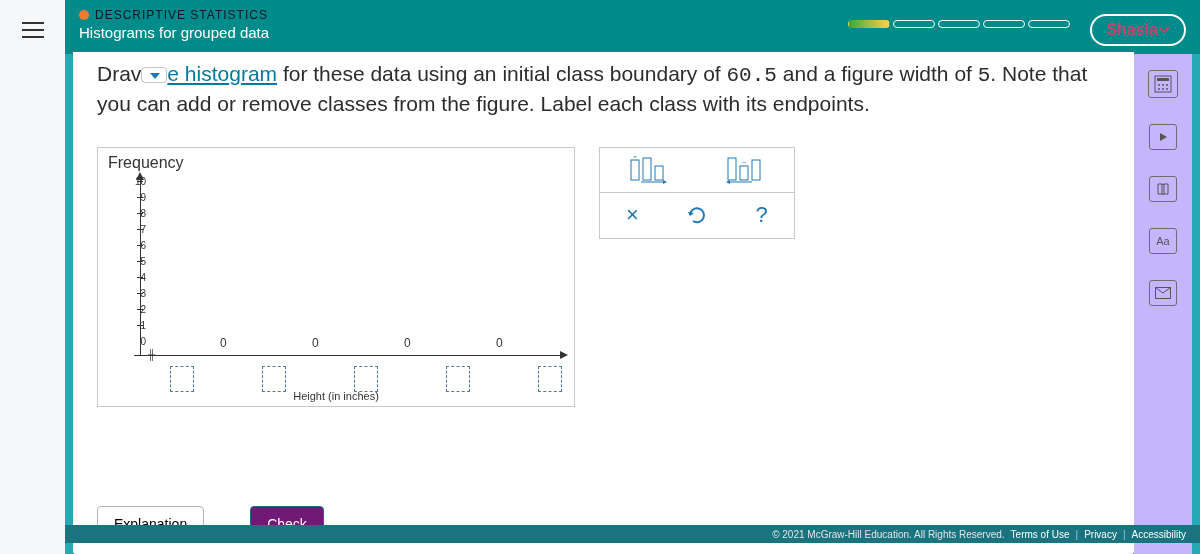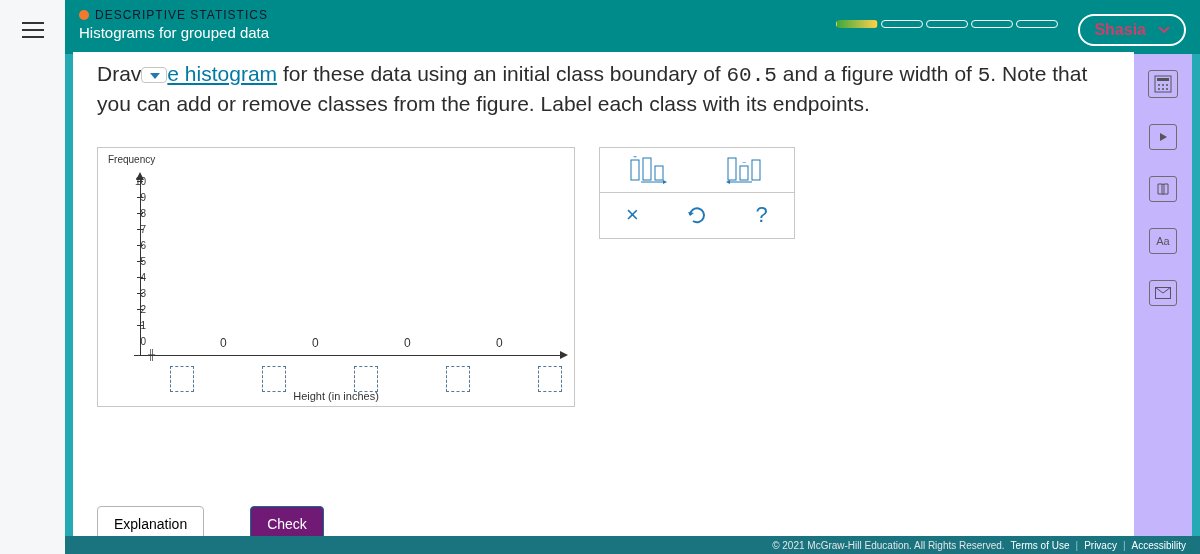--- a/index.html
+++ b/index.html
@@ -10,53 +10,53 @@
   .hamburger span { height: 2px; background: #333; }
   .main { flex: 1; display: flex; flex-direction: column; }
   .topbar { height: 54px; background: #008b8b; color: #fff; display: flex; align-items: flex-start; padding: 8px 14px 4px 14px; position: relative; }
   .topleft { flex: 1; }
   .toptitle { font-size: 12px; letter-spacing: 1px; color: #0f172a; display: flex; align-items: center; gap: 6px; }
   .orangeDot { width: 10px; height: 10px; border-radius: 50%; background: #f4792e; display: inline-block; }
   .subtitle { font-size: 15px; color: #fff; margin-top: 2px; }
   .progress { display: flex; gap: 3px; margin-right: 20px; margin-top: 12px; }
   .pseg { width: 42px; height: 8px; border: 1px solid #fff; border-radius: 4px; }
   .pseg.fill { background: linear-gradient(to right, #3ea83e, #ffd04b); border-color: transparent; }
-  .user { border: 2px solid #fff; border-radius: 22px; padding: 5px 14px; margin-top: 6px; display: flex; align-items: center; gap: 12px; font-weight: bold; color: #c8416c; cursor: pointer; }
+  .user { border: 2px solid #fff; border-radius: 22px; padding: 5px 14px; margin-top: 6px; display: flex; align-items: center; gap: 0; font-weight: bold; color: #c8416c; cursor: pointer; }
   .user svg { width: 12px; height: 8px; }
   .contentwrap { flex: 1; background: #25aab5; display: flex; padding: 0 8px 0 8px; position: relative; }
   .card { background: #fff; flex: 1; margin-top: -2px; border-radius: 0 0 3px 3px; position: relative; padding: 8px 24px 12px 24px; display: flex; flex-direction: column; }
   .instructions { font-family: Verdana, sans-serif; font-size: 21px; color: #2c2c2c; line-height: 1.35; }
   .instructions .link { color: #007aa3; text-decoration: underline; }
   .num { font-family: "Courier New", monospace; }
   .ddbadge { display: inline-block; border: 1px solid #c5c5c5; border-radius: 4px; width: 26px; height: 16px; vertical-align: middle; position: relative; background: #fff; }
   .ddbadge::after { content: ""; position: absolute; left: 8px; top: 5px; border-left: 5px solid transparent; border-right: 5px solid transparent; border-top: 6px solid #2178b5; }
   .workrow { display: flex; gap: 24px; margin-top: 28px; }
   .chartbox { border: 1px solid #c8c8c8; width: 478px; height: 260px; position: relative; padding: 10px; }
-  .ylab { position: absolute; top: 6px; left: 10px; font-size: 10px; color: #333; }
+  .ylab { position: absolute; top: 6px; left: 10px; font-size: 16px; color: #333; }
   .yaxis { position: absolute; left: 42px; top: 30px; bottom: 50px; width: 1px; background: #333; }
   .yaxis::before { content: ""; position: absolute; top: -6px; left: -4px; border-left: 4.5px solid transparent; border-right: 4.5px solid transparent; border-bottom: 8px solid #333; }
   .tick { position: absolute; left: 34px; font-size: 10px; color: #333; text-align: right; width: 14px; }
   .tickmark { position: absolute; left: 39px; width: 6px; height: 1px; background: #333; }
   .xaxis { position: absolute; left: 36px; right: 12px; bottom: 50px; height: 1px; background: #333; }
   .xaxis::after { content: ""; position: absolute; right: -6px; top: -4px; border-top: 4.5px solid transparent; border-bottom: 4.5px solid transparent; border-left: 8px solid #333; }
   .xbreak { position: absolute; left: 50px; bottom: 46px; font-size: 10px; color: #333; }
   .barLabel { position: absolute; font-size: 12px; color: #333; }
   .barBox { position: absolute; width: 24px; height: 26px; border: 1px dashed #579; bottom: 14px; cursor: pointer; }
   .xaxisLabel { position: absolute; bottom: 4px; left: 0; right: 0; text-align: center; font-size: 11px; color: #333; }
   .toolbox { width: 196px; border: none; }
   .tbrow { border: 1px solid #c8c8c8; background: #fff; display: flex; align-items: center; justify-content: space-around; height: 46px; }
   .tbrow + .tbrow { border-top: none; }
   .tbbtn { width: 52px; height: 36px; display: flex; align-items: center; justify-content: center; cursor: pointer; font-size: 22px; color: #2178b5; }
   .rightcol { width: 58px; background: #c4b5fd; display: flex; flex-direction: column; align-items: center; gap: 26px; padding-top: 16px; }
   .ricon { width: 28px; height: 26px; border: 1px solid #6d6d6d; border-radius: 3px; display: flex; align-items: center; justify-content: center; color: #555; font-size: 13px; cursor: pointer; }
   .calcIcon { width: 30px; height: 28px; }
   .botbar { display: flex; gap: 12px; padding: 10px 0 0 0; }
   .btn { border: 1px solid #b5b5b5; background: #fff; padding: 9px 16px; border-radius: 4px; font-size: 14px; cursor: pointer; }
   .btn.primary { background: #701a75; color: #fff; border-color: #0f6e8c; margin-left: 34px; }
-  .footer { position: absolute; bottom: 0; left: 0; right: 0; height: 18px; background: #19747f; color: #e5e5e5; font-size: 10px; display: flex; justify-content: flex-end; gap: 6px; align-items: center; padding-right: 14px; }
+  .footer { position: absolute; bottom: 11px; left: 0; right: 0; height: 18px; background: #19747f; color: #e5e5e5; font-size: 10px; display: flex; justify-content: flex-end; gap: 6px; align-items: center; padding-right: 14px; }
   .footer a { color: #fff; }
   .fdiv { color: #9ac3c9; }
 </style>
 </head>
 <body>
 
 <div class="root">
   <div class="leftcol">
     <div class="hamburger">
       <span></span>

